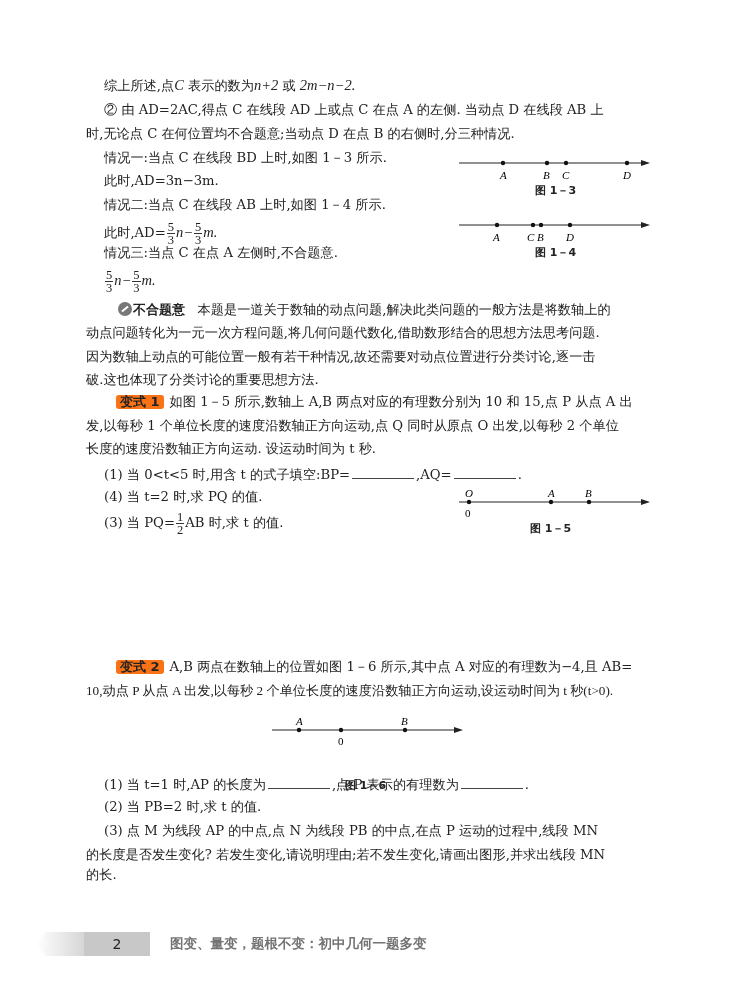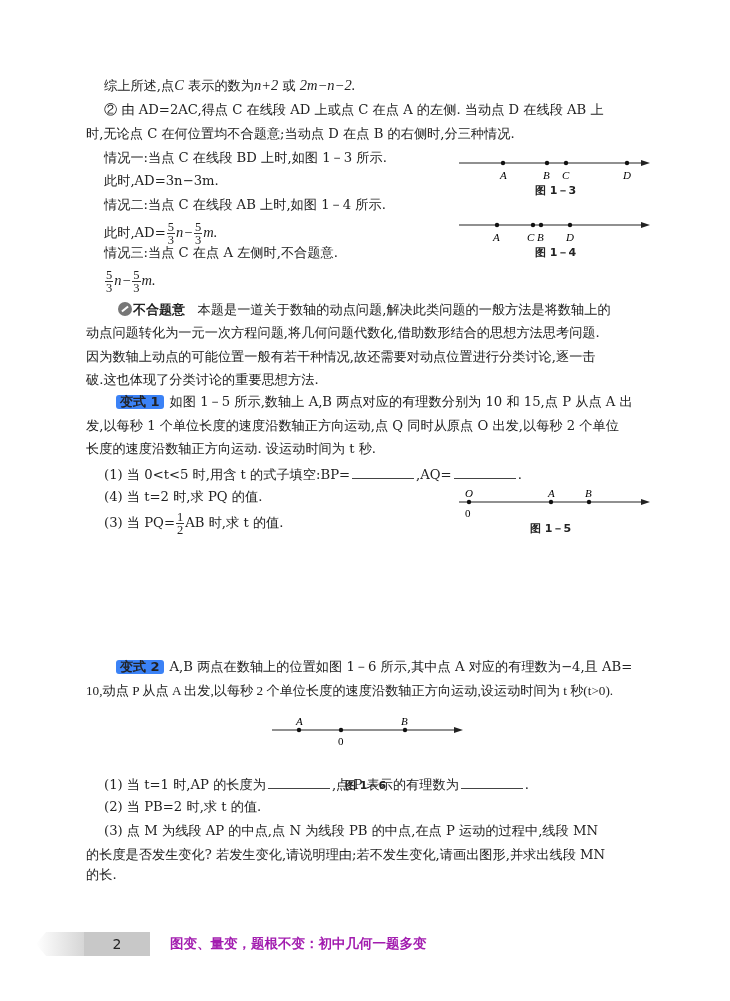--- a/index.html
+++ b/index.html
@@ -4,30 +4,30 @@
 <style>
   html, body { margin:0; padding:0; background:#fff; }
   body { width:730px; height:1001px; position:relative; overflow:hidden;
          font-family:"DejaVu Serif","Liberation Serif",serif; color:#222; font-size:13.2px; }
   .line { position:absolute; white-space:nowrap; line-height:14px; }
   .m { font-family:"Liberation Serif",serif; font-style:italic; font-size:14.5px; }
   .frac { display:inline-block; vertical-align:middle; text-align:center; font-family:"Liberation Serif",serif; font-size:12.5px; line-height:12px; margin:0 1px; }
   .frac span { display:block; }
   .frac .num { border-bottom:1px solid #333; padding:0 1px; }
   .blank { display:inline-block; width:62px; border-bottom:1px solid #444; height:12px; margin:0 2px; }
-  .badge { display:inline-block; background:#3b82f6; border-radius:3px; padding:0 4px; font-family:"DejaVu Sans",sans-serif; font-weight:bold; font-size:13px; margin-right:6px; }
+  .badge { display:inline-block; background:#f97316; border-radius:3px; padding:0 4px; font-family:"DejaVu Sans",sans-serif; font-weight:bold; font-size:13px; margin-right:6px; }
   .refl-title { font-family:"DejaVu Sans",sans-serif; font-weight:bold; font-size:13px; }
   .refl-icon { display:inline-block; width:14px; height:14px; border-radius:50%; background:#777; vertical-align:-2px; margin-right:1px; position:relative; }
   .refl-icon::after { content:""; position:absolute; left:3px; top:6px; width:8px; height:2px; background:#fff; transform:rotate(-40deg); }
   .fig { position:absolute; }
   .fig svg { display:block; }
   .caption { position:absolute; font-family:"DejaVu Sans",sans-serif; font-weight:bold; font-size:11px; white-space:nowrap;text-align:center; }
   .footer-tab { position:absolute; left:36px; top:932px; width:170px; height:24px; }
   .footer-num { position:absolute; left:84px; top:932px; width:66px; height:24px; background:#c8c8c8; text-align:center; line-height:24px; font-family:"DejaVu Sans",sans-serif; font-size:14px; }
-  .footer-title { position:absolute; left:170px; top:935px; font-family:"DejaVu Sans",sans-serif; font-weight:bold; font-size:13.5px; white-space:nowrap; color:#a21caf; }
+  .footer-title { position:absolute; left:170px; top:935px; font-family:"DejaVu Sans",sans-serif; font-weight:bold; font-size:13.5px; white-space:nowrap; color:#737373; }
 </style>
 </head>
 <body>
 
 <div class="line" style="left:104px;top:78px;">
   <span>综上所述,点</span><span class="m">C</span> <span>表示的数为</span><span class="m">n+2</span> <span>或</span> <span class="m">2m−n−2.</span>
 </div>
 <div class="line" style="left:104px;top:103px;">② 由 AD=2AC,得点 C 在线段 AD 上或点 C 在点 A 的左侧. 当动点 D 在线段 AB 上</div>
 <div class="line" style="left:86px;top:127px;">时,无论点 C 在何位置均不合题意;当动点 D 在点 B 的右侧时,分三种情况.</div>
 

